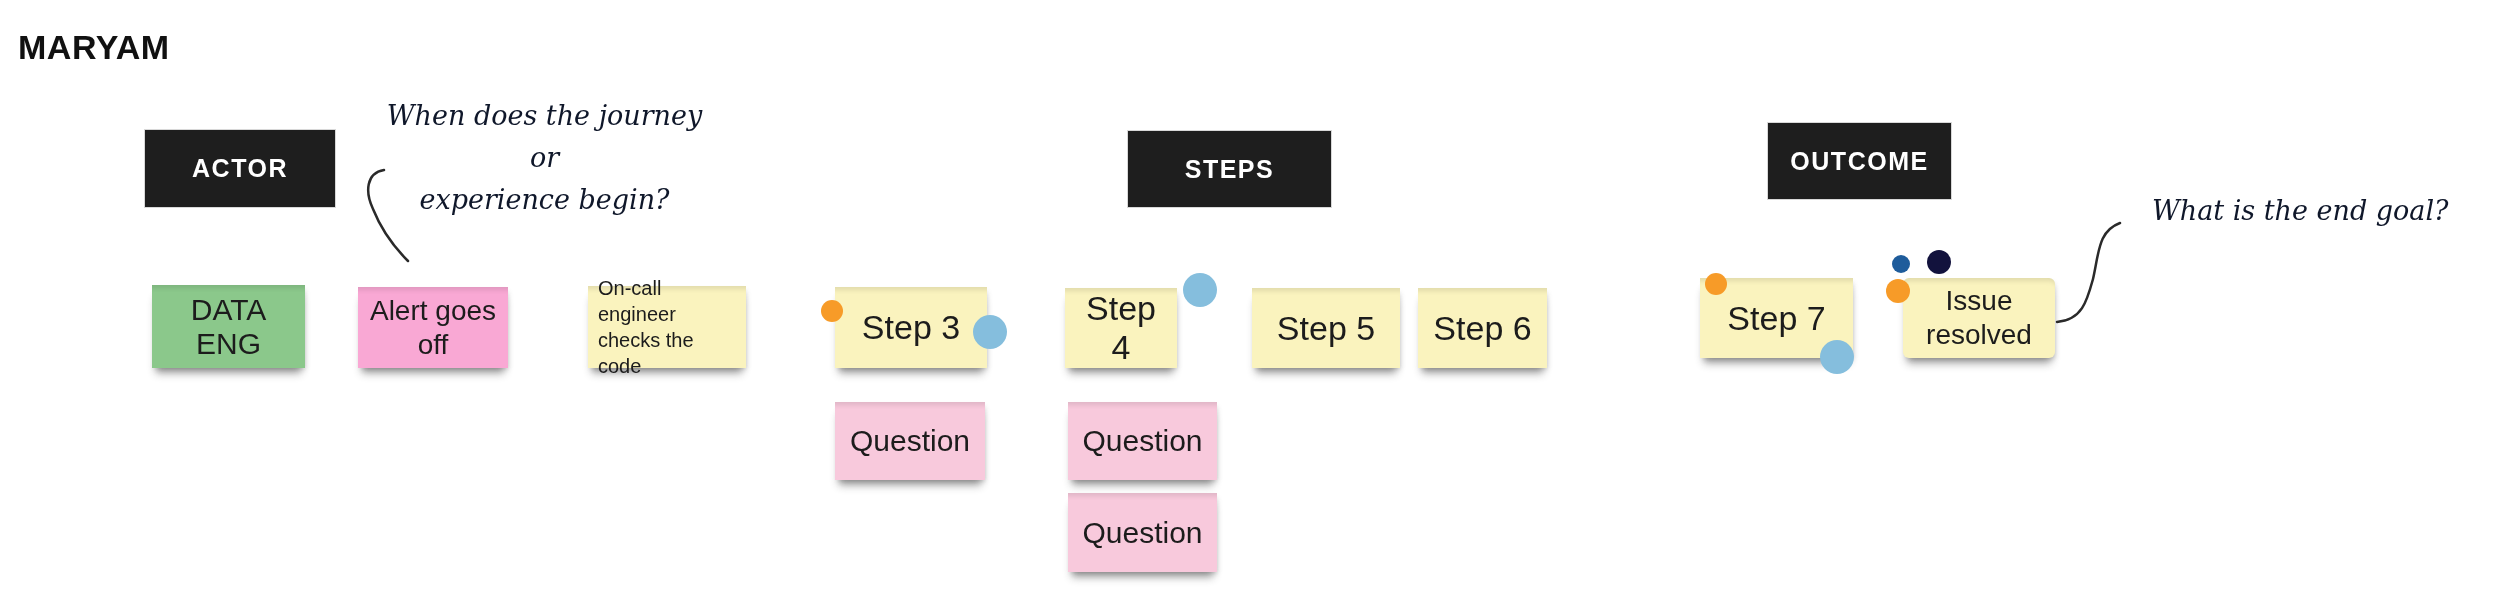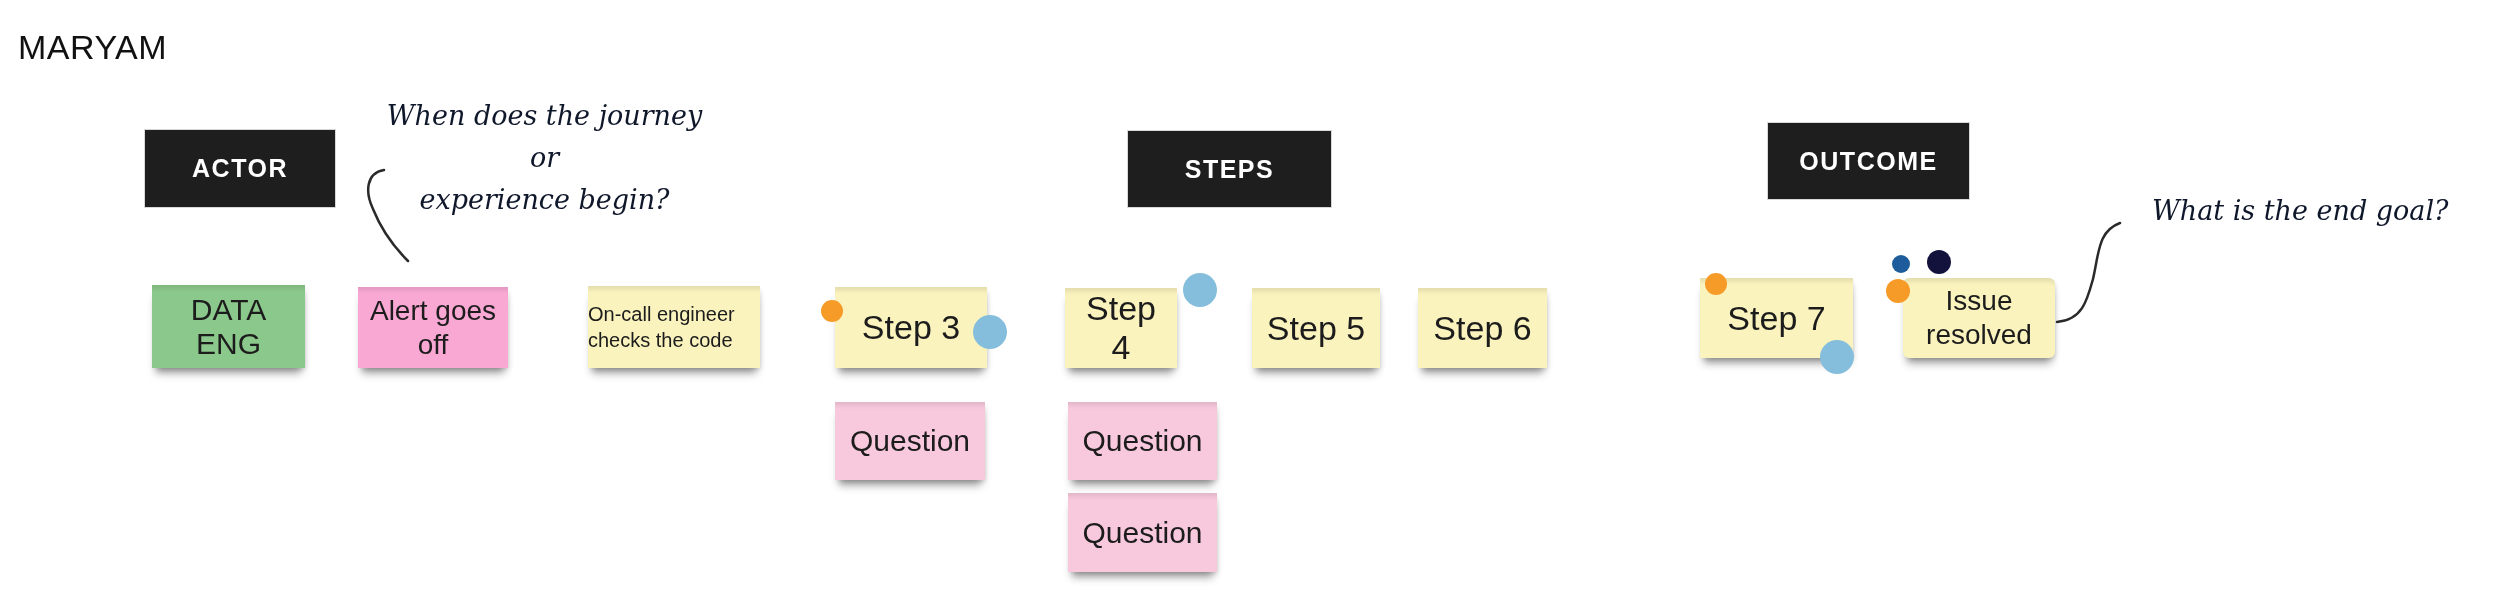--- a/index.html
+++ b/index.html
@@ -7,21 +7,21 @@
     position:relative;
     width:2500px; height:596px;
     background:#ffffff;
     overflow:hidden;
     font-family:"Liberation Sans", sans-serif;
   }
   #connectors { position:absolute; left:0; top:0; pointer-events:none; }
 
   .board-title {
     position:absolute; left:18px; top:28px;
-    font-weight:normal; font-size:34px; letter-spacing:0.5px;
+    font-weight:bold; font-size:34px; letter-spacing:0.5px;
     color:#111111;
   }
   .section-label {
     position:absolute;
     display:flex; align-items:center; justify-content:center;
     background:#1e1e1e; color:#ffffff;
     font-weight:bold; font-size:25px; letter-spacing:1.5px;
     border:1px solid #d8d8d8; box-sizing:border-box;
   }
   .sticky {
@@ -58,39 +58,39 @@
 
   <svg id="connectors" width="2500" height="596" viewBox="0 0 2500 596">
     <path d="M384,170 C366,173 365,192 373,209 C381,229 393,246 408,261" fill="none" stroke="#2a2a2a" stroke-width="2.5" stroke-linecap="round"></path>
     <path d="M2057,322 C2082,320 2087,301 2093,279 C2099,253 2098,231 2120,223" fill="none" stroke="#2a2a2a" stroke-width="2.5" stroke-linecap="round"></path>
   </svg>
 
   <div class="board-title">MARYAM</div>
 
   <div class="section-label" style="left:144px; top:129px; width:192px; height:79px;">ACTOR</div>
   <div class="section-label" style="left:1127px; top:130px; width:205px; height:78px;">STEPS</div>
-  <div class="section-label" style="left:1767px; top:122px; width:203px; height:78px;">OUTCOME</div>
+  <div class="section-label" style="left:1767px; top:122px; width:185px; height:78px;">OUTCOME</div>
 
   <div class="handwriting centered" style="left:372px; top:95px; width:345px;">
     <span>When does the journey or</span><br>
     <span>experience begin?</span>
   </div>
   <div class="handwriting" style="left:2152px; top:190px;">What is the end goal?</div>
 
   <div class="sticky" style="left: 152px; top: 285px; width: 153px; height: 83px; font-size: 30px; background-color: rgb(139, 200, 139);">DATA ENG</div>
 
   <div class="sticky" style="left: 358px; top: 287px; width: 150px; height: 81px; font-size: 28px; line-height: 34px; background-color: #f9a8d4;">Alert goes off</div>
 
-  <div class="sticky left-align" style="left: 588px; top: 286px; width: 172px; height: 82px; font-size: 20px; line-height: 26px; padding-left: 0; background-color: rgb(250, 243, 190);">On-call engineer checks the  code</div>
+  <div class="sticky left-align" style="left: 588px; top: 286px; width: 158px; height: 82px; font-size: 20px; line-height: 26px; padding-left: 10px; background-color: rgb(250, 243, 190);">On-call engineer checks the  code</div>
 
   <div class="sticky" style="left: 835px; top: 287px; width: 152px; height: 81px; font-size: 34px; background-color: rgb(250, 243, 190);">Step 3</div>
 
   <div class="sticky" style="left: 1065px; top: 288px; width: 112px; height: 80px; font-size: 34px; background-color: rgb(250, 243, 190);">Step 4</div>
 
-  <div class="sticky" style="left: 1252px; top: 288px; width: 128px; height: 80px; font-size: 34px; background-color: rgb(250, 243, 190);">Step 5</div>
+  <div class="sticky" style="left: 1252px; top: 288px; width: 148px; height: 80px; font-size: 34px; background-color: rgb(250, 243, 190);">Step 5</div>
 
   <div class="sticky" style="left: 1418px; top: 288px; width: 129px; height: 80px; font-size: 34px; background-color: rgb(250, 243, 190);">Step 6</div>
 
   <div class="sticky" style="left: 1700px; top: 278px; width: 153px; height: 80px; font-size: 34px; background-color: rgb(250, 243, 190);">Step 7</div>
 
   <div class="sticky" style="left: 1903px; top: 278px; width: 152px; height: 80px; font-size: 28px; line-height: 34px; background-color: rgb(250, 243, 190); border-radius: 6px;">Issue resolved</div>
 
   <div class="sticky" style="left: 835px; top: 402px; width: 150px; height: 78px; font-size: 30px; background-color: rgb(248, 201, 220);">Question</div>
 
   <div class="sticky" style="left: 1068px; top: 402px; width: 149px; height: 78px; font-size: 30px; background-color: rgb(248, 201, 220);">Question</div>

